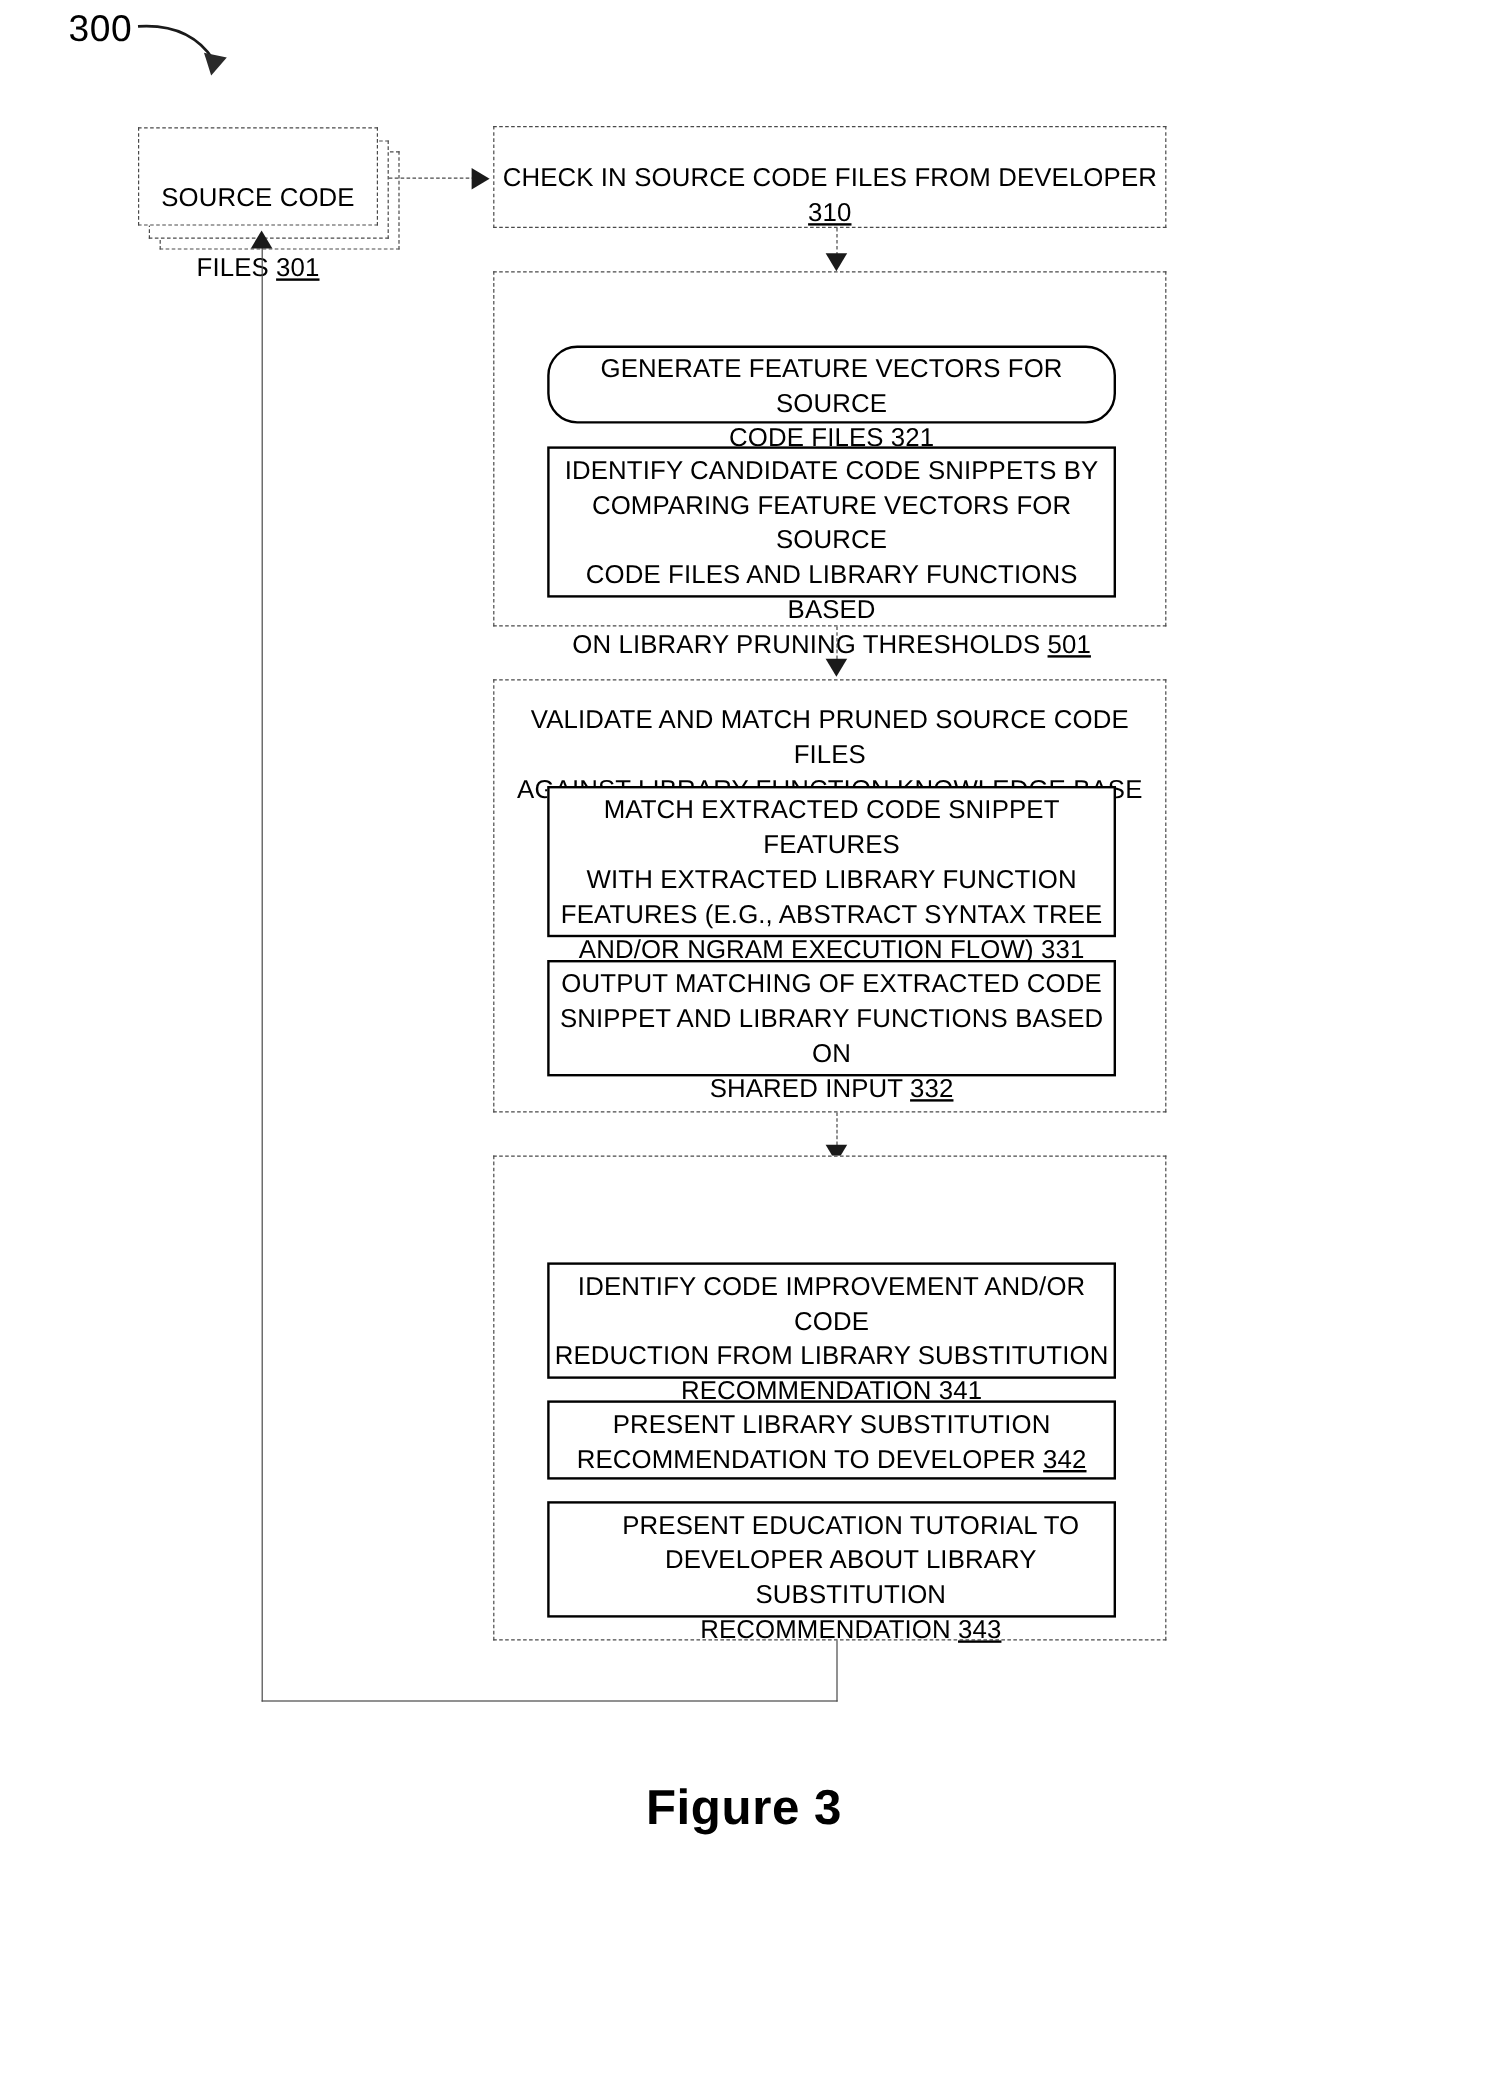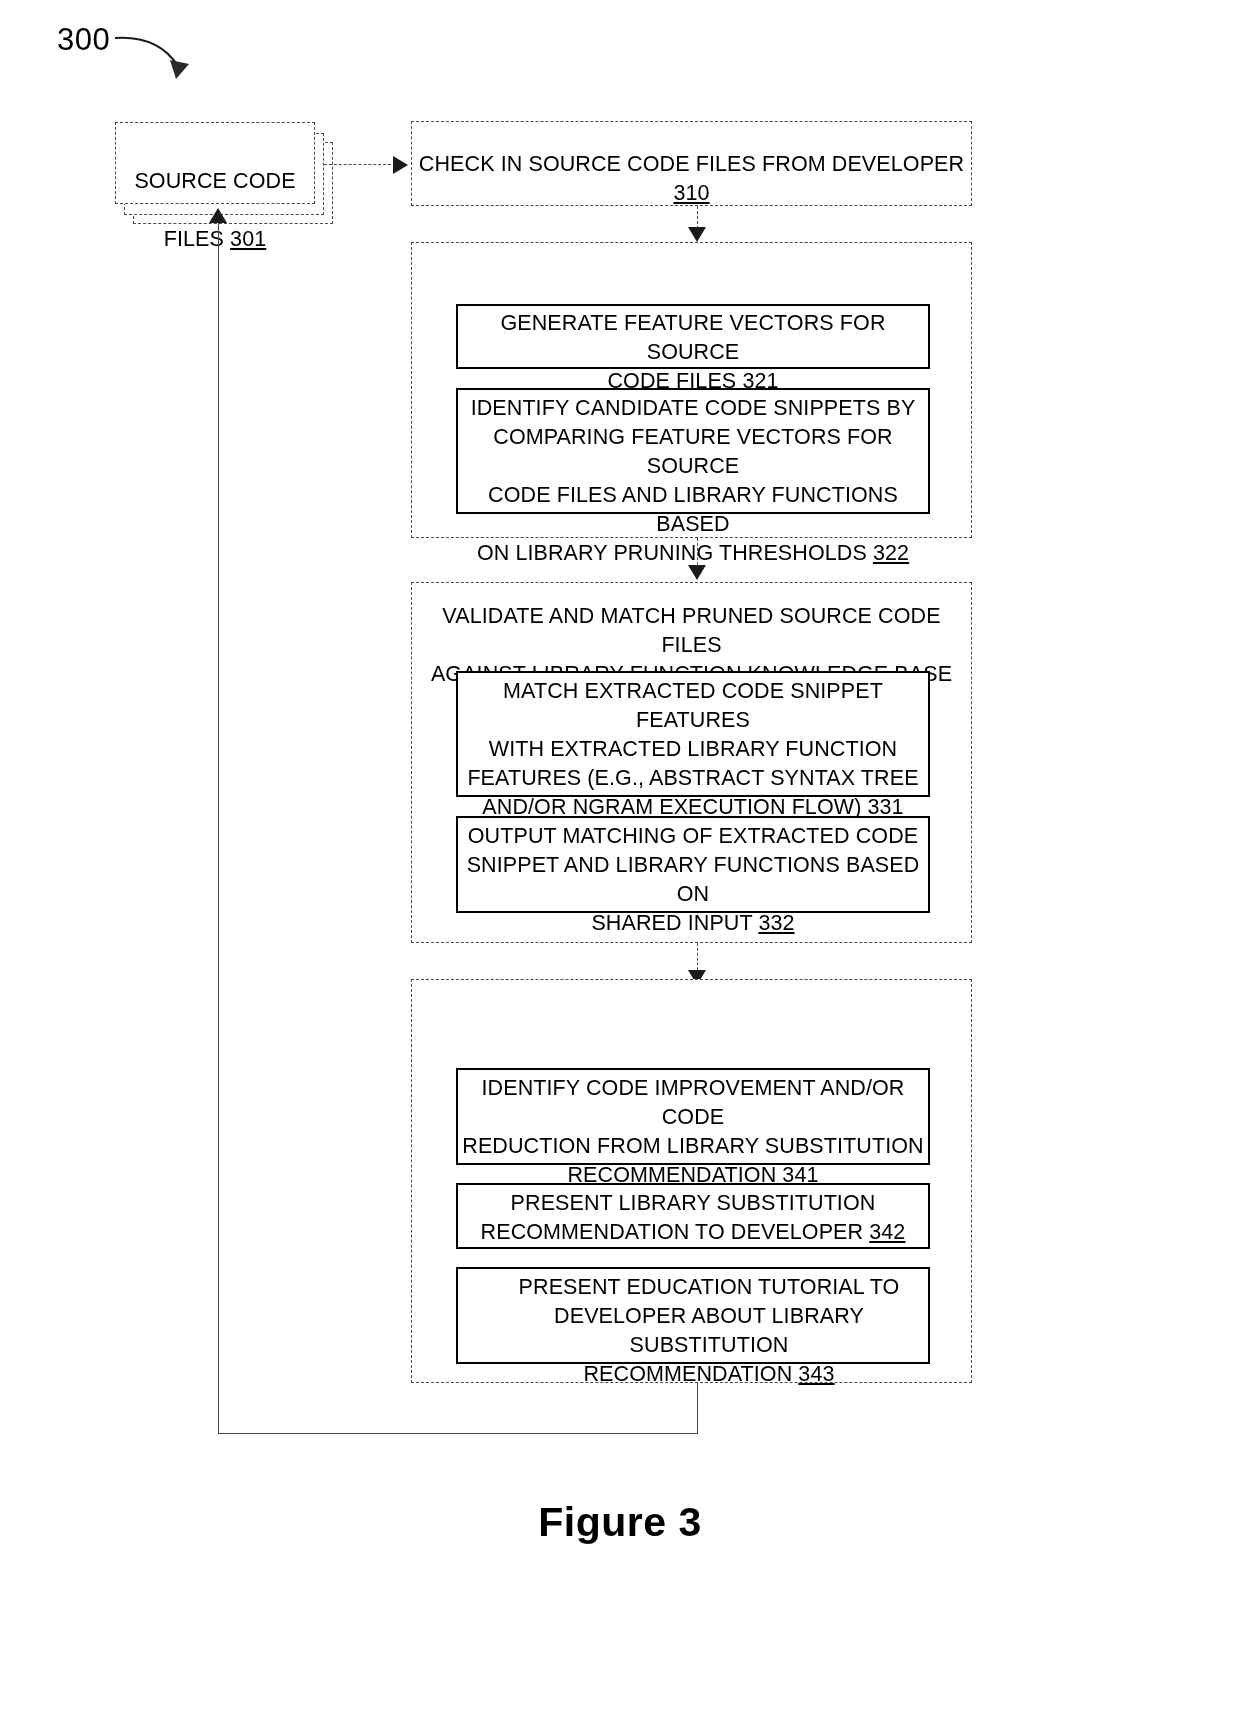--- a/index.html
+++ b/index.html
@@ -11,21 +11,21 @@
     width: 1240px;
     height: 1733px;
     position: relative;
     font-family: "Liberation Sans", sans-serif;
     color: #000000;
     overflow: hidden;
   }
 
   #figure-root {
     position: absolute;
-    left: 0; top: 16px;
+    left: 0; top: 0;
     width: 1240px;
     height: 1292px;
   }
 
   
   .abs { position: absolute; box-sizing: border-box; }
 
   
   .fig-ref-number {
     font-size: 31px;
@@ -143,30 +143,30 @@
 
   <div class="abs outer-box" style="left:411px; top:105px; width:561px; height:85px;">
     <div class="box-label" style="top:28px;"><span>CHECK IN SOURCE CODE FILES FROM DEVELOPER </span><span class="ref-num">310</span></div>
   </div>
 
   <div class="conn-v" style="left:697px; top:190px; height:28px;"></div>
   <div class="arrow-down" style="left:688px; top:211px;"></div>
 
   <div class="abs outer-box" style="left:411px; top:226px; width:561px; height:296px;">
 
-    <div class="abs inner-box" style="left:44px; top:61px; width:474px; height:65px;">
+    <div class="abs inner-box" style="left:44px; top:61px; width:474px; height:65px;border-radius:25px;">
       <div class="box-label inner" style="top:3px;"><span>GENERATE FEATURE VECTORS FOR SOURCE
 CODE FILES </span><span class="ref-num">321</span></div>
     </div>
 
     <div class="abs inner-box" style="left:44px; top:145px; width:474px; height:126px;">
       <div class="box-label inner" style="top:4px;"><span>IDENTIFY CANDIDATE CODE SNIPPETS BY
 COMPARING FEATURE VECTORS FOR SOURCE
 CODE FILES AND LIBRARY FUNCTIONS BASED
-ON LIBRARY PRUNING THRESHOLDS </span><span class="ref-num">322</span></div>
+ON LIBRARY PRUNING THRESHOLDS </span><span class="ref-num">501</span></div>
     </div>
   </div>
 
   <div class="conn-v" style="left:697px; top:522px; height:32px;"></div>
   <div class="arrow-down" style="left:688px; top:549px;"></div>
 
   <div class="abs outer-box" style="left:411px; top:566px; width:561px; height:361px;">
     <div class="box-label" style="top:19px;"><span>VALIDATE AND MATCH PRUNED SOURCE CODE FILES
 AGAINST LIBRARY FUNCTION KNOWLEDGE BASE </span><span class="ref-num">330</span></div>
 

